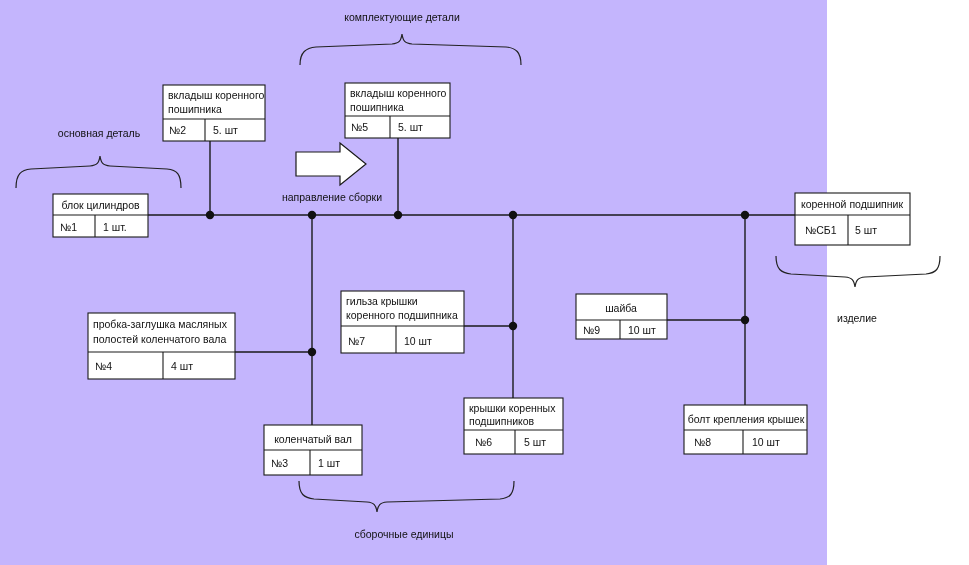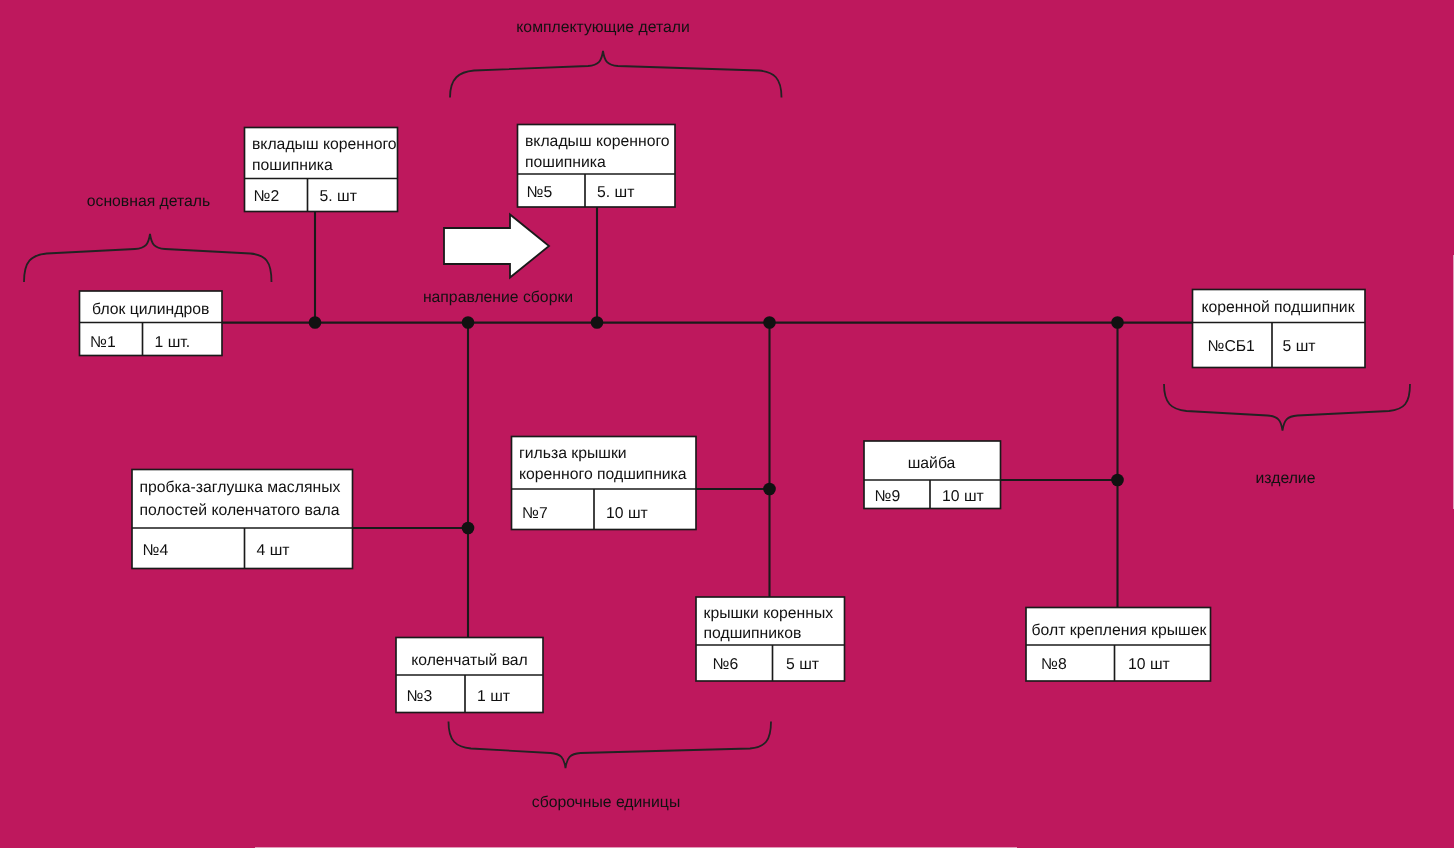--- a/index.html
+++ b/index.html
@@ -8,23 +8,23 @@
     background: #ffffff;
   }
   body {
     width: 969px;
     height: 565px;
     font-family: "Liberation Sans", sans-serif;
     overflow: hidden;
   }
   #diagram-root {
     position: relative;
-    width: 969px;
+    width: 827px;
     height: 565px;
-    background: #be185d;
+    background: #c4b5fd;
   }
   svg.diagram {
     display: block;
     width: 969px;
     height: 565px;
   }
   .node-box rect {
     fill: #ffffff;
     stroke: #1a1a1a;
     stroke-width: 1.1;

